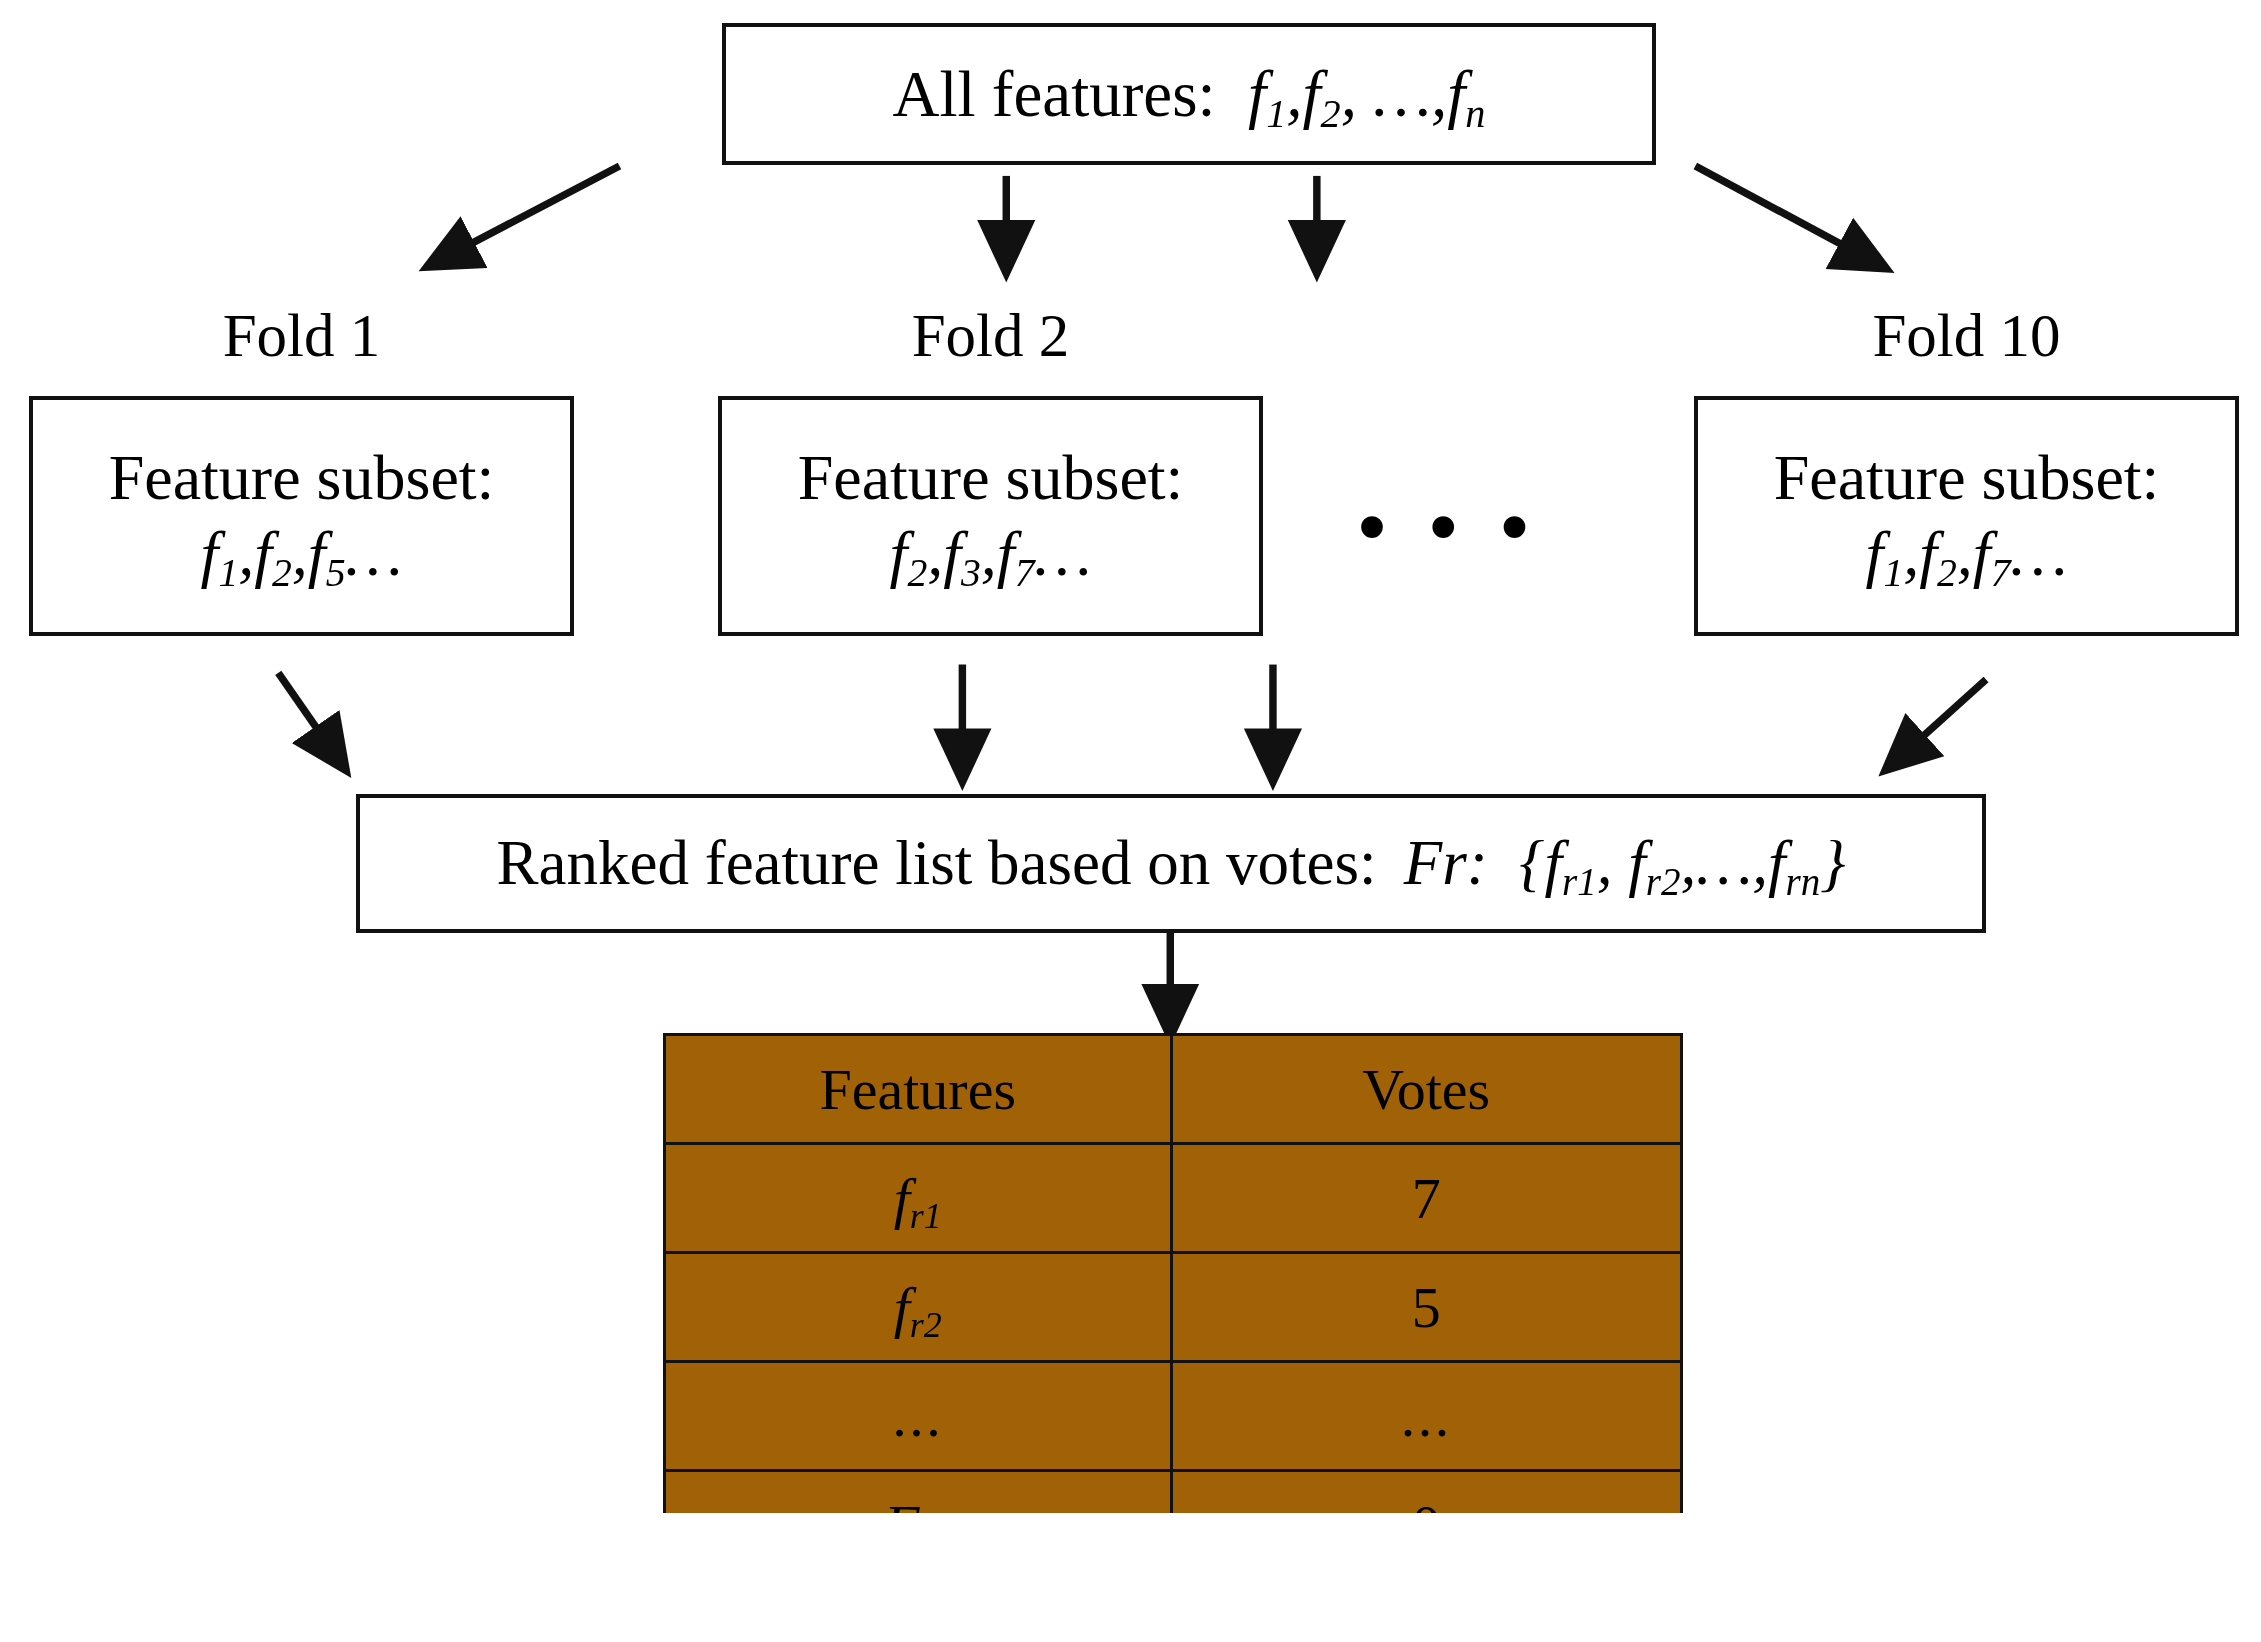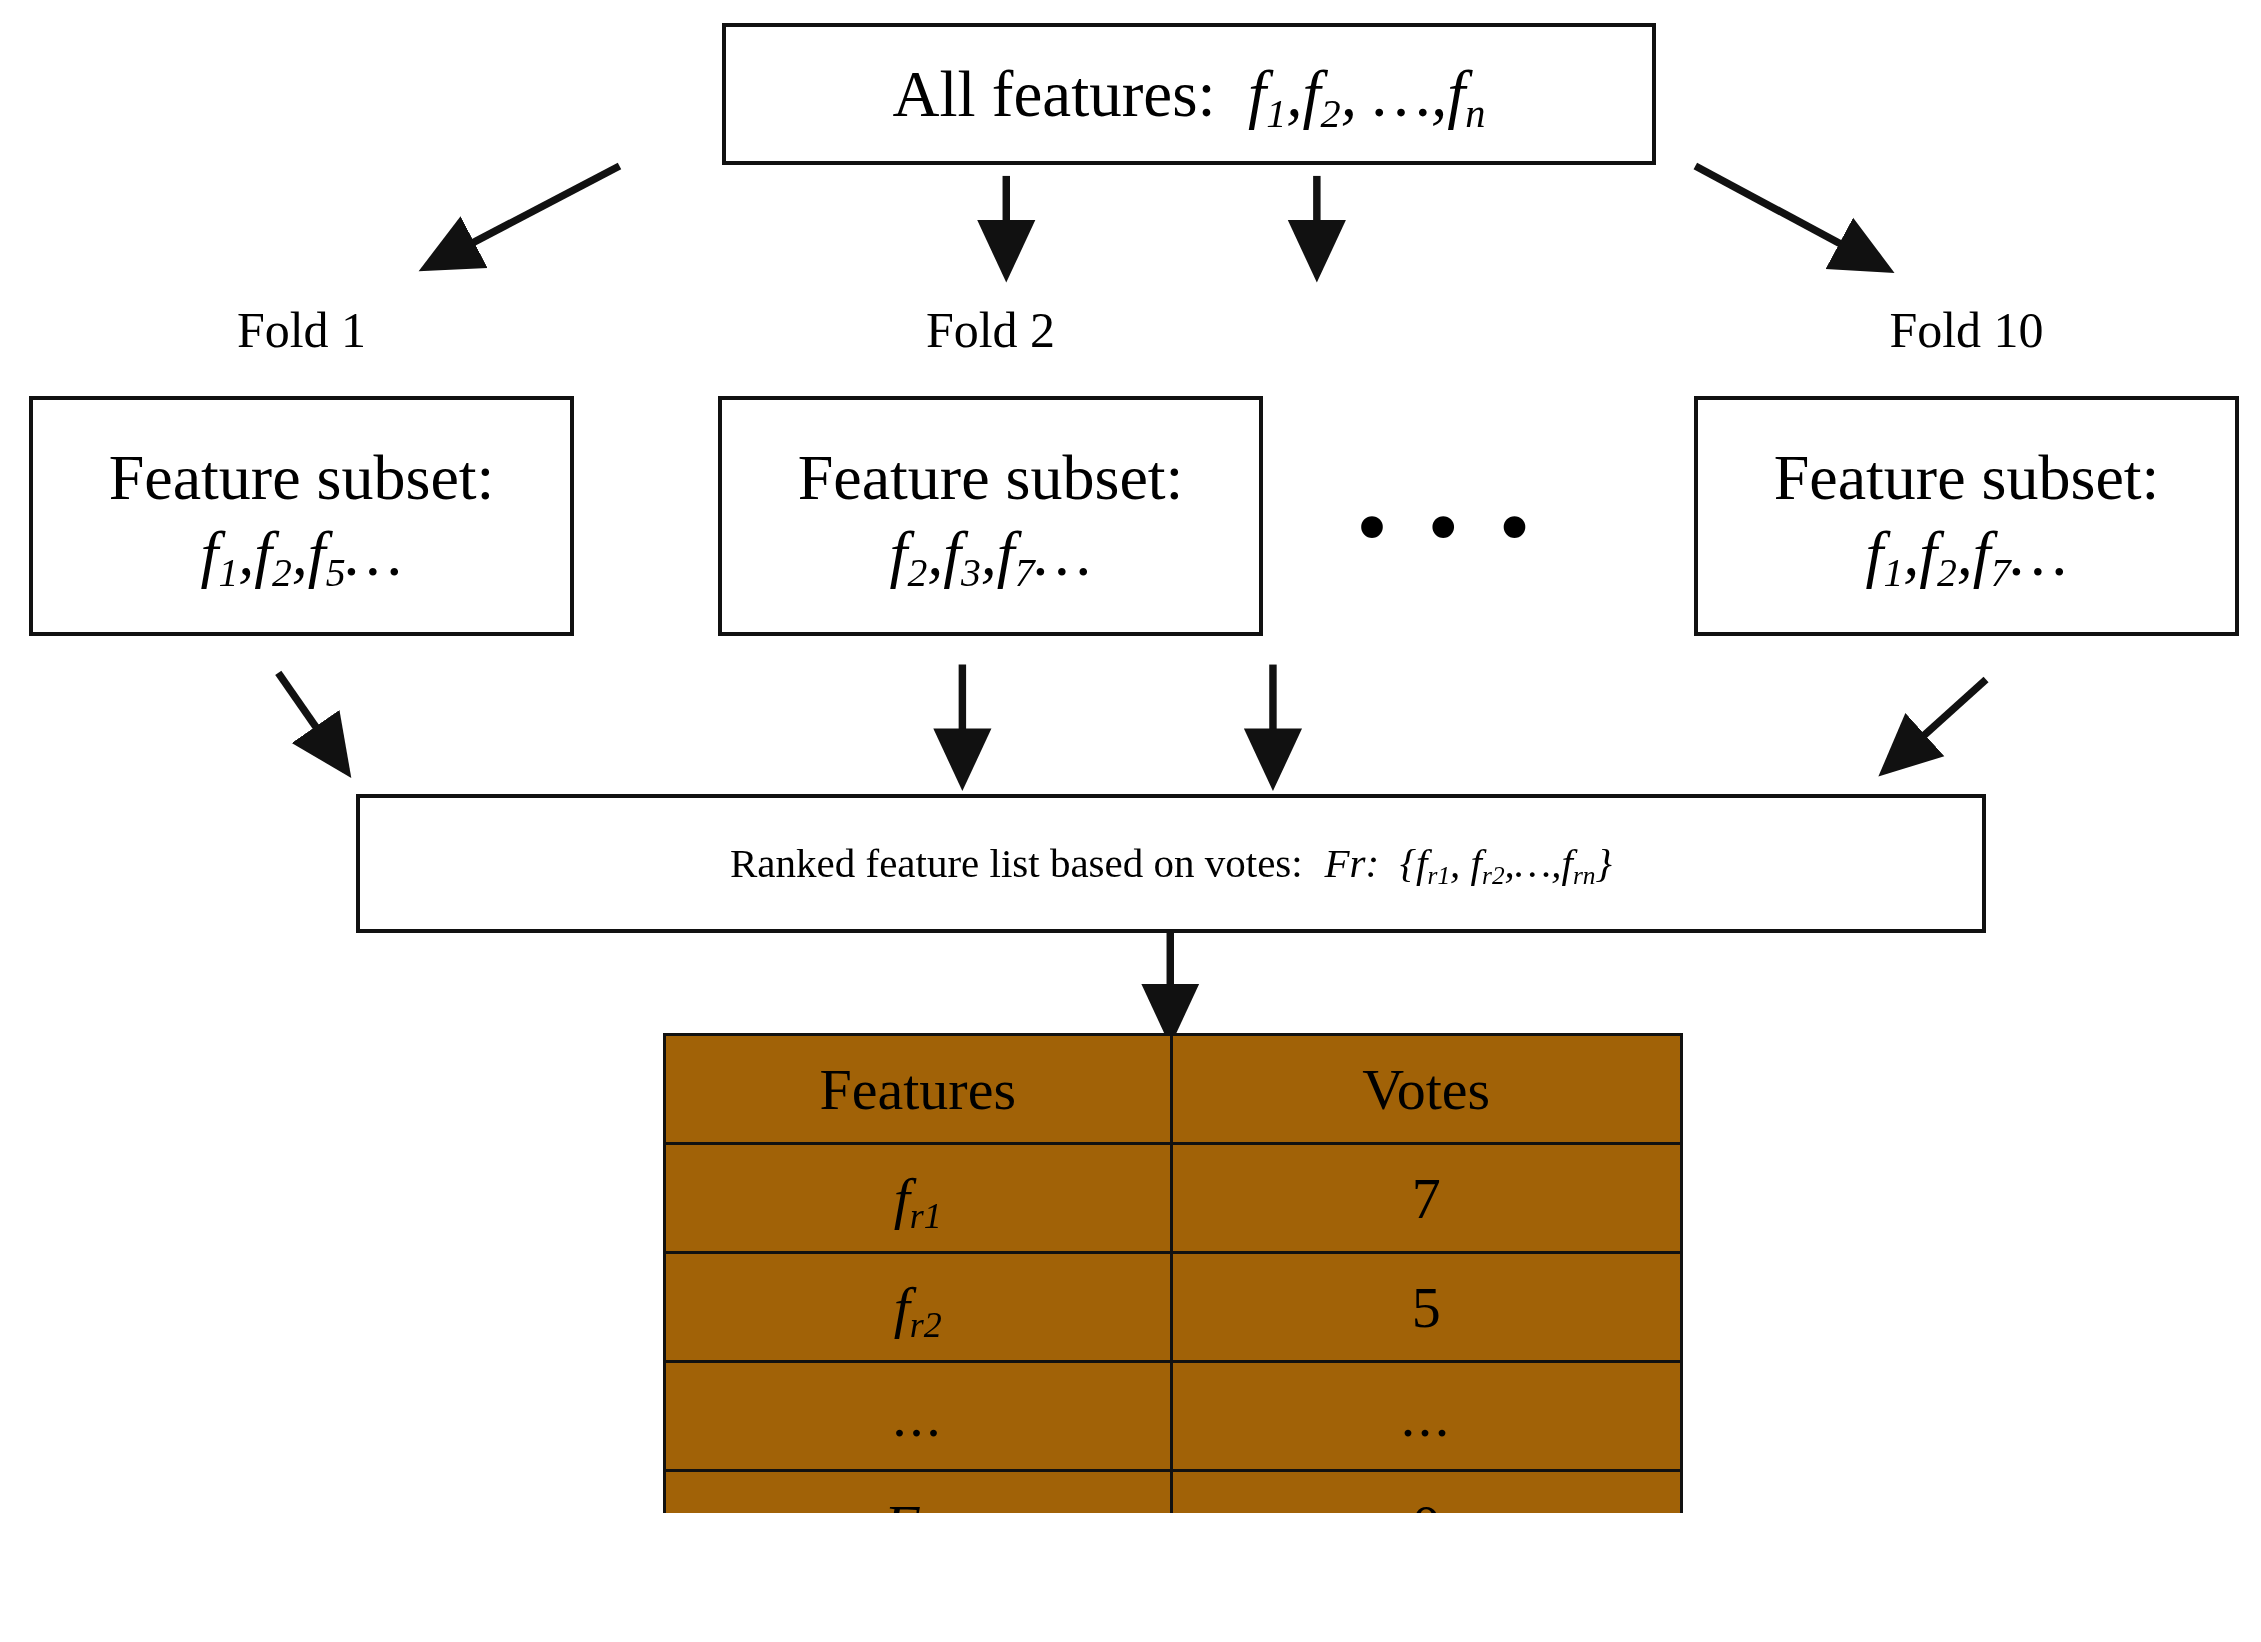--- a/index.html
+++ b/index.html
@@ -36,23 +36,23 @@
   }
   svg.arrows {
     position: absolute;
     left: 0;
     top: 0;
     width: 2261px;
     height: 1643px;
     pointer-events: none;
   }
   .t-all      { font-size: 65px; }
-  .t-fold     { font-size: 50px; }
+  .t-fold     { font-size: 61px; }
   .t-sub      { font-size: 64px; }
-  .t-ranked   { font-size: 41px; }
+  .t-ranked   { font-size: 63px; }
   .dots-big {
     position: absolute;
     font-size: 80px;
     font-weight: bold;
     letter-spacing: 11.6px;
     line-height: 1;
     white-space: nowrap;
   }
   .ital { font-style: italic; }
   sub.v {

